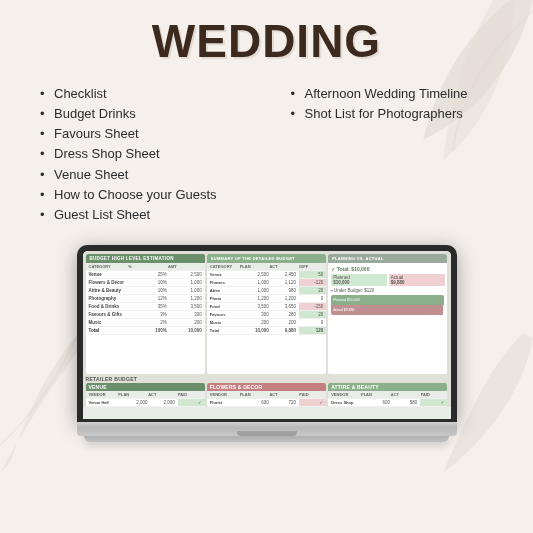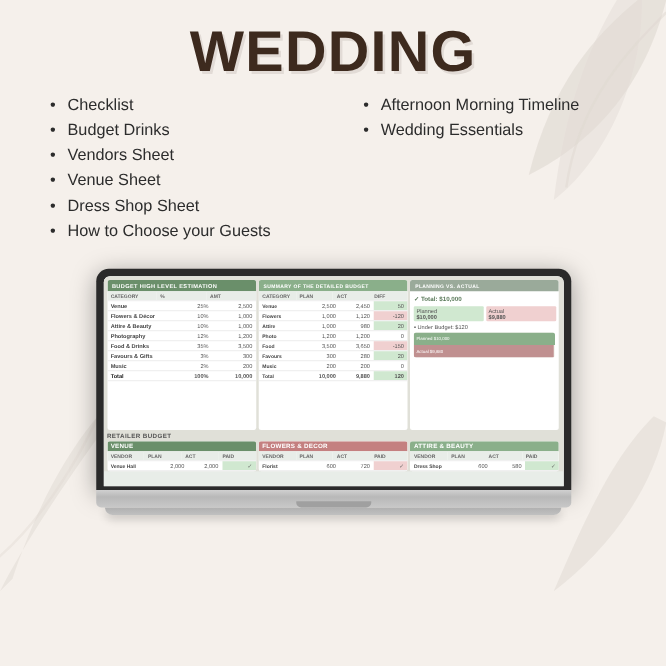--- a/index.html
+++ b/index.html
@@ -54,21 +54,21 @@
 
     .title {
       font-size: 46px;
       font-weight: 900;
       color: #3d2a1e;
       text-align: center;
       line-height: 1.0;
       letter-spacing: 1px;
       text-transform: uppercase;
       font-family: 'Arial Black', Arial, sans-serif;
-      margin-bottom: 10px;
+      margin-bottom: 20px;
       text-shadow: 2px 2px 0px rgba(61,42,30,0.1);
     }
 
     .features-section {
       display: flex;
       gap: 48px;
       width: 100%;
       padding: 0 20px;
       margin-bottom: 16px;
     }
@@ -256,28 +256,29 @@
 <div class="container">
 
   <div class="title">
     <div>WEDDING</div>
   </div>
 
   <div class="features-section">
     <ul class="features-column">
       <li>Checklist</li>
       <li>Budget Drinks</li>
-      <li>Vendors Sheet</li>
+      <li>Favours Sheet</li>
+      <li>Dress Shop Sheet</li>
       <li>Venue Sheet</li>
-      <li>Dress Shop Sheet</li>
       <li>How to Choose your Guests</li>
+      <li>Guest List Sheet</li>
     </ul>
     <ul class="features-column">
-      <li>Afternoon Morning Timeline</li>
-      <li>Wedding Essentials</li>
+      <li>Afternoon Wedding Timeline</li>
+      <li>Shot List for Photographers</li>
     </ul>
   </div>
 
   <div class="laptop-wrapper">
     <div class="laptop-screen-outer">
       <div class="laptop-screen-inner">
         <div class="spreadsheet-content">
 
 
           <div class="ss-body">

